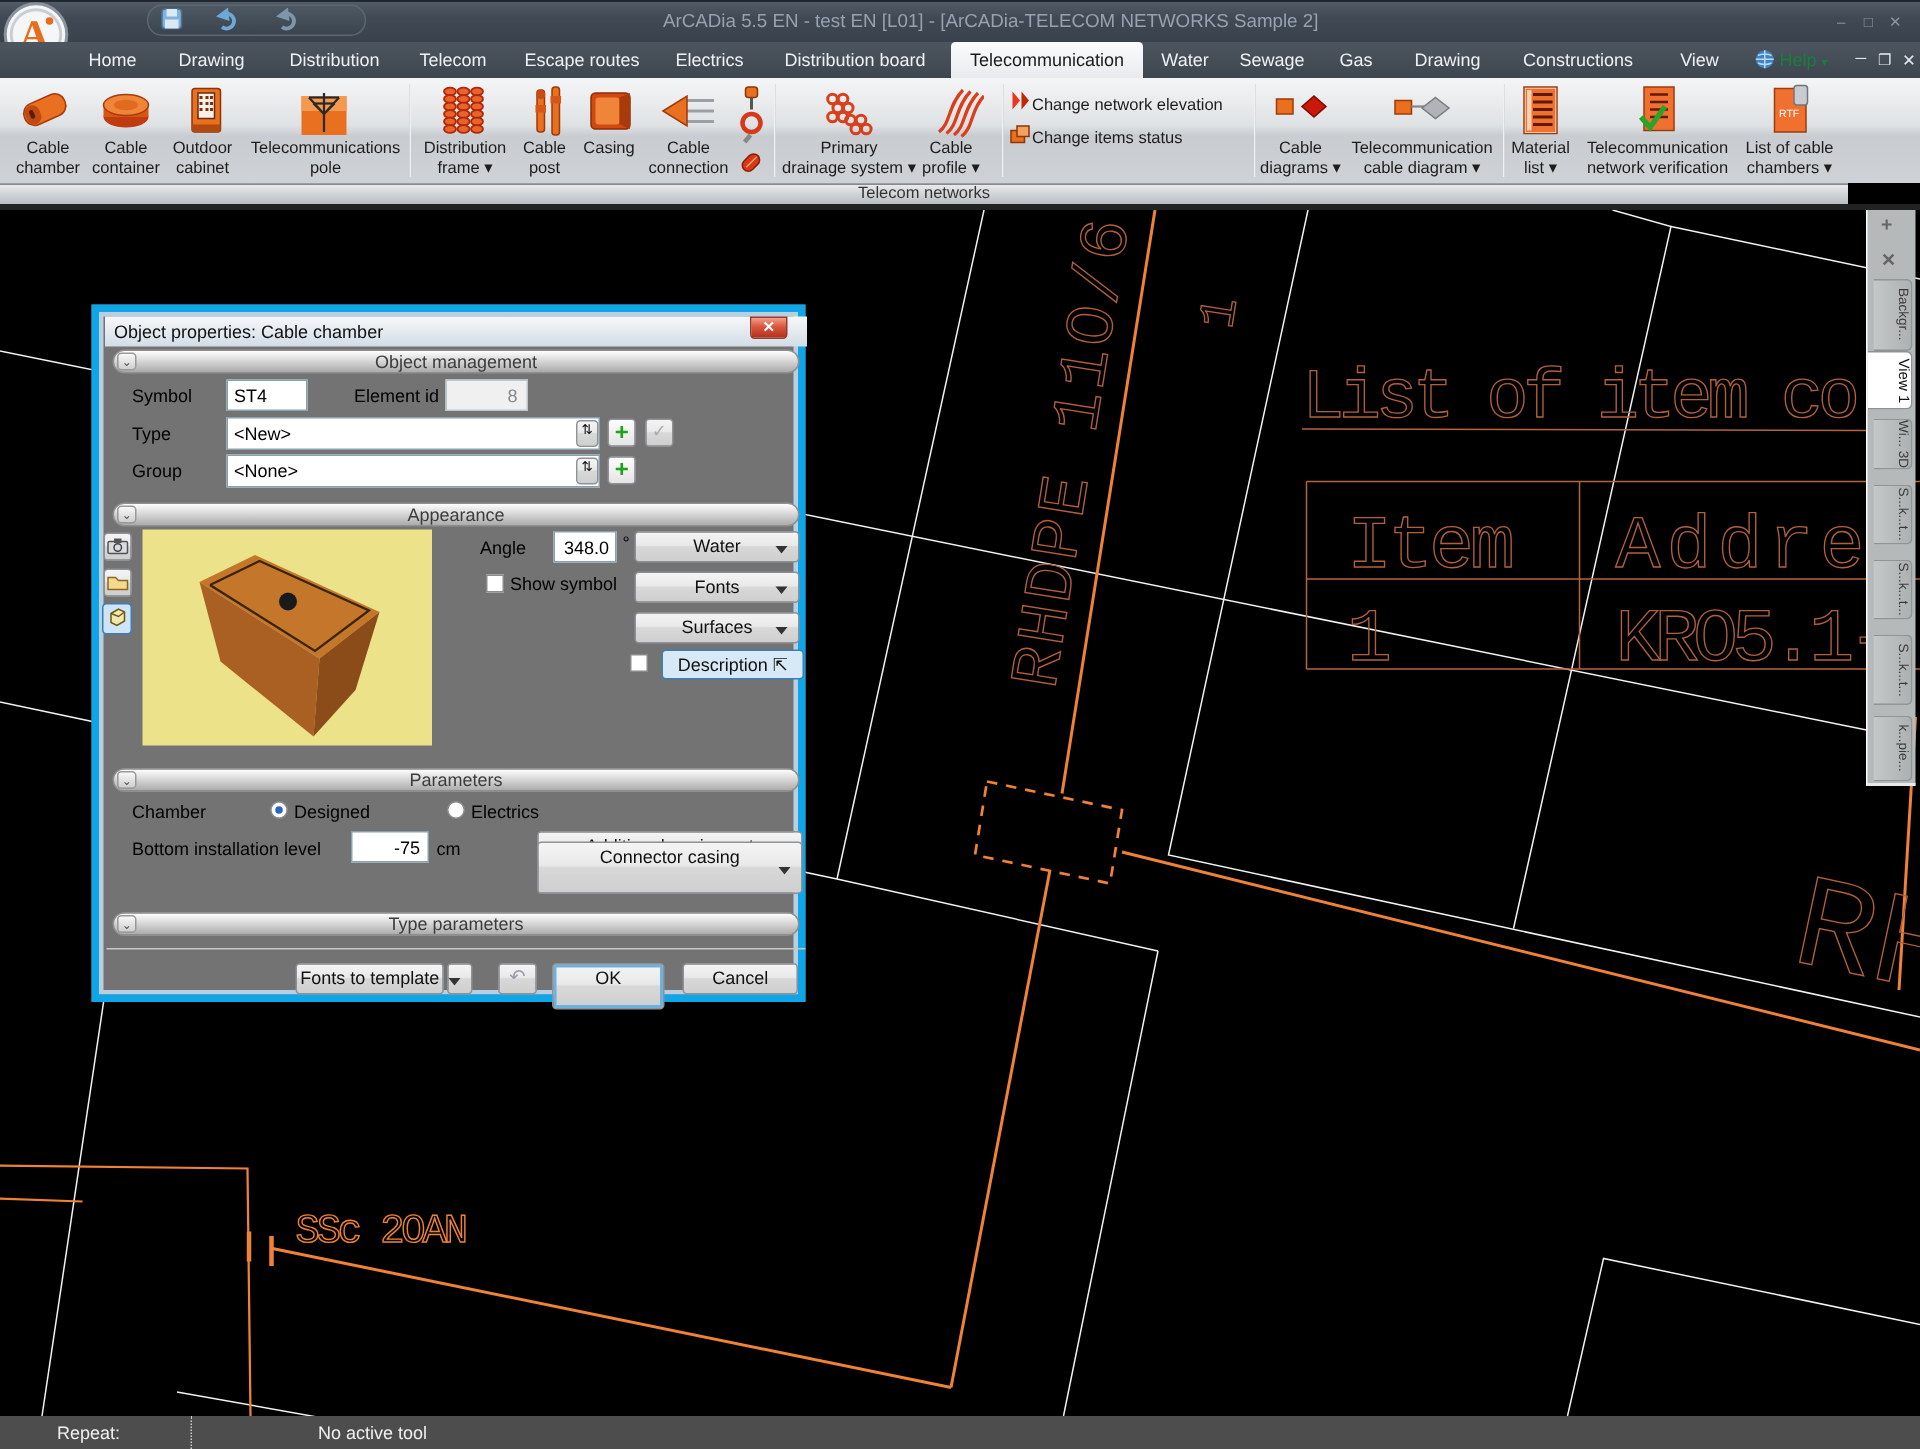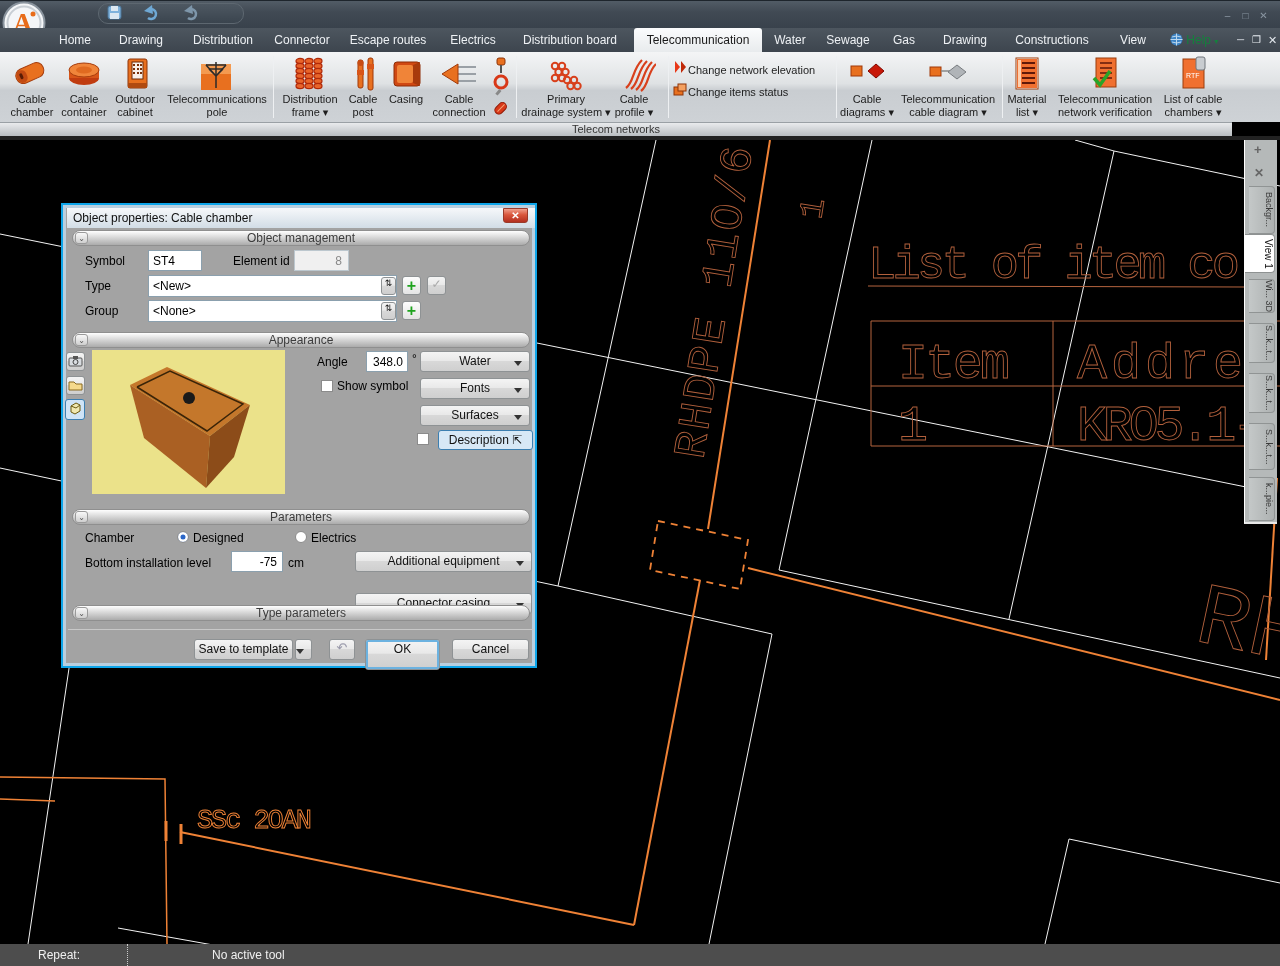--- a/index.html
+++ b/index.html
@@ -24,39 +24,40 @@
 #ribbonedge{left:0;top:136px;width:1280px;height:4px;background:#222}
 
 #canvas{left:0;top:140px;width:1280px;height:804px;background:#000}
 
 #strip{position:absolute;left:1244px;top:0px;width:33px;height:384px;background:#b5b9b9;border-left:1px solid #fff;border-bottom:2px solid #e8e8e8}
 .vtab{position:absolute;left:4px;width:26px;background:linear-gradient(90deg,#c4c8c8,#adb1b1);border:1px solid #909494;border-left:none;border-radius:0 4px 4px 0;color:#3a3a3a;font-size:9px;writing-mode:vertical-rl;text-align:center;overflow:hidden}
 #vsel{position:absolute;left:0px;width:30px;background:#fff;border:1px solid #8e9292;border-left:none;border-radius:0 4px 4px 0;color:#111;font-size:10px;writing-mode:vertical-rl;text-align:center}
 
 #statusbar{left:0;top:944px;width:1280px;height:22px;background:#4d4d4d;color:#f0f0f0;font-size:12px}
 
-#dlg{left:61px;top:63px;width:476px;height:465px;background:#a3a3a3;border:2px solid #0ea5e9;box-shadow:inset 0 0 0 3px #b9cfdf;font-size:12px;color:#000}
+#dlg{left:61px;top:63px;width:476px;height:465px;background:#737373;border:5px solid #0ea5e9;box-shadow:inset 0 0 0 3px #b9cfdf;font-size:12px;color:#000}
 #dlgtitle{position:absolute;left:4px;top:3px;width:468px;height:20px;background:linear-gradient(#f6f8fa,#d2dde6);color:#101010;font-size:12px;line-height:20px;padding-left:6px}
 #dlgclose{position:absolute;right:7px;top:3px;width:25px;height:15px;background:linear-gradient(#f0a08c,#d9563c 45%,#b33020);border:1px solid #9a3a2a;border-radius:0 0 3px 3px;color:#fff;text-align:center;line-height:13px;font-size:10px;font-weight:bold}
 .secbar{position:absolute;left:9px;width:458px;height:16px;background:linear-gradient(#fefefe,#ababab);border:1px solid #8f8f8f;border-radius:8px;color:#3c3c3c;text-align:center;line-height:15px;font-size:12px}
 .chev{position:absolute;left:2px;top:1px;width:13px;height:12px;background:linear-gradient(#f8f8f8,#cfcfcf);border:1px solid #9a9a9a;border-radius:3px;font-size:8px;line-height:11px;text-align:center;color:#555}
 .lbl{position:absolute;font-size:12px;color:#000}
 .tbox{position:absolute;background:#fff;border:1px solid #8ba0ae;font-size:12px}
 .dbox{position:absolute;background:#f0f0f0;border:1px solid #bcc7ce;font-size:12px;color:#888;text-align:right}
 .btn{position:absolute;background:linear-gradient(#f4f4f4,#e9e9e9 45%,#d8d8d8 50%,#cfcfcf);border:1px solid #8e9294;border-radius:3px;font-size:12px;color:#111;text-align:center}
 .drop:after{content:"";position:absolute;right:7px;top:50%;margin-top:-1px;border:4px solid transparent;border-top:5px solid #333}
 .cbox{position:absolute;width:12px;height:12px;background:#fff;border:1px solid #8b8b8b}
 .radio{position:absolute;width:12px;height:12px;border-radius:50%;background:#fff;border:1px solid #8b8b8b}
 .plus{position:absolute;width:19px;height:19px;background:linear-gradient(#fdfdfd,#e4e4e4);border:1px solid #8e9294;border-radius:3px;color:#1fa31f;font-size:16px;font-weight:bold;text-align:center;line-height:17px}
 </style>
 </head>
 <body>
 <div id="app">
 
   <div class="abs" id="titlebar"></div>
+  <div class="abs" id="titletext">ArCADia 5.5 EN - test EN [L01] - [ArCADia-TELECOM NETWORKS Sample 2]</div>
   <div class="abs" id="winbtns"><span class="wbtn">–</span><span class="wbtn">□</span><span class="wbtn">✕</span></div>
 
   <svg class="abs" style="left:2px;top:1px" width="44" height="46">
     <circle cx="22" cy="22" r="20.5" fill="#f4f6f8"></circle>
     <circle cx="22" cy="22" r="20.5" fill="none" stroke="#8a949e" stroke-width="2"></circle>
     <circle cx="22" cy="22" r="16.5" fill="none" stroke="#c8ced4" stroke-width="2"></circle>
     <text x="11" y="31" font-size="27" font-weight="bold" fill="#e86c1a" font-family="Liberation Serif">A</text>
     <circle cx="31" cy="13" r="2.5" fill="#e86c1a"></circle>
   </svg>
 
@@ -69,21 +70,21 @@
     <polygon points="46,0 38,6 47,9" fill="#6fa8d4"></polygon>
     <path d="M85,4 a5,5 0 1 1 -3,9" fill="none" stroke="#7e96aa" stroke-width="2.5"></path>
     <polygon points="86,0 78,6 87,9" fill="#7e96aa"></polygon>
   </svg>
 
   <div class="abs" id="tabrow"></div>
   <div id="activetab" style="left:634px;width:128px">Telecommunication</div>
   <div class="rtab" style="left:48px;width:54px">Home</div>
   <div class="rtab" style="left:112px;width:58px">Drawing</div>
   <div class="rtab" style="left:180px;width:86px">Distribution</div>
-  <div class="rtab" style="left:272px;width:60px">Connector</div>
+  <div class="rtab" style="left:272px;width:60px">Telecom</div>
   <div class="rtab" style="left:340px;width:96px">Escape routes</div>
   <div class="rtab" style="left:442px;width:62px">Electrics</div>
   <div class="rtab" style="left:510px;width:120px">Distribution board</div>
   <div class="rtab" style="left:764px;width:52px">Water</div>
   <div class="rtab" style="left:820px;width:56px">Sewage</div>
   <div class="rtab" style="left:884px;width:40px">Gas</div>
   <div class="rtab" style="left:932px;width:66px">Drawing</div>
   <div class="rtab" style="left:1004px;width:96px">Constructions</div>
   <div class="rtab" style="left:1112px;width:42px">View</div>
   <div id="helpbox"><svg width="13" height="13" style="vertical-align:-2px">
@@ -399,25 +400,25 @@
       <div class="secbar" style="top:304px"><span class="chev">⌄</span>Parameters</div>
       <div class="lbl" style="left:22px;top:326px">Chamber</div>
       <div class="radio" style="left:114px;top:326px;box-shadow:inset 0 0 0 2.5px #fff, inset 0 0 0 7px #2a66c8"></div>
       <div class="lbl" style="left:130px;top:326px">Designed</div>
       <div class="radio" style="left:232px;top:326px"></div>
       <div class="lbl" style="left:248px;top:326px">Electrics</div>
       <div class="lbl" style="left:22px;top:351px">Bottom installation level</div>
       <div class="tbox" style="left:168px;top:346px;width:52px;height:21px;text-align:right;padding:3px 5px">-75</div>
       <div class="lbl" style="left:225px;top:351px">cm</div>
       <div class="btn drop" style="left:292px;top:346px;width:177px;height:21px;line-height:19px">Additional equipment</div>
-      <div class="btn drop" style="left:292px;top:388px;width:177px;height:21px;line-height:19px">Connector casing</div>
+      <div class="btn drop" style="left:292px;top:353px;width:177px;height:35px;line-height:19px">Connector casing</div>
 
       <div class="secbar" style="top:400px"><span class="chev">⌄</span>Type parameters</div>
       <div style="position:absolute;left:5px;top:424px;width:466px;height:1px;background:#c8c8c8"></div>
-      <div class="btn" style="left:131px;top:434px;width:99px;height:21px;line-height:19px">Save to template</div>
+      <div class="btn" style="left:131px;top:434px;width:99px;height:21px;line-height:19px">Fonts to template</div>
       <div class="btn drop" style="left:232px;top:434px;width:17px;height:21px"></div>
       <div class="btn" style="left:266px;top:434px;width:26px;height:21px;color:#99a;font-size:13px">↶</div>
       <div class="btn" style="left:302px;top:434px;width:75px;height:31px;line-height:19px;box-shadow:0 0 0 2px #6cb2e0 inset">OK</div>
       <div class="btn" style="left:389px;top:434px;width:77px;height:21px;line-height:19px">Cancel</div>
     </div>
   </div>
 
   <div class="abs" id="statusbar">
     <span style="position:absolute;left:38px;top:4px">Repeat:</span>
     <span style="position:absolute;left:127px;top:0;height:22px;border-left:1px dotted #ccc"></span>

